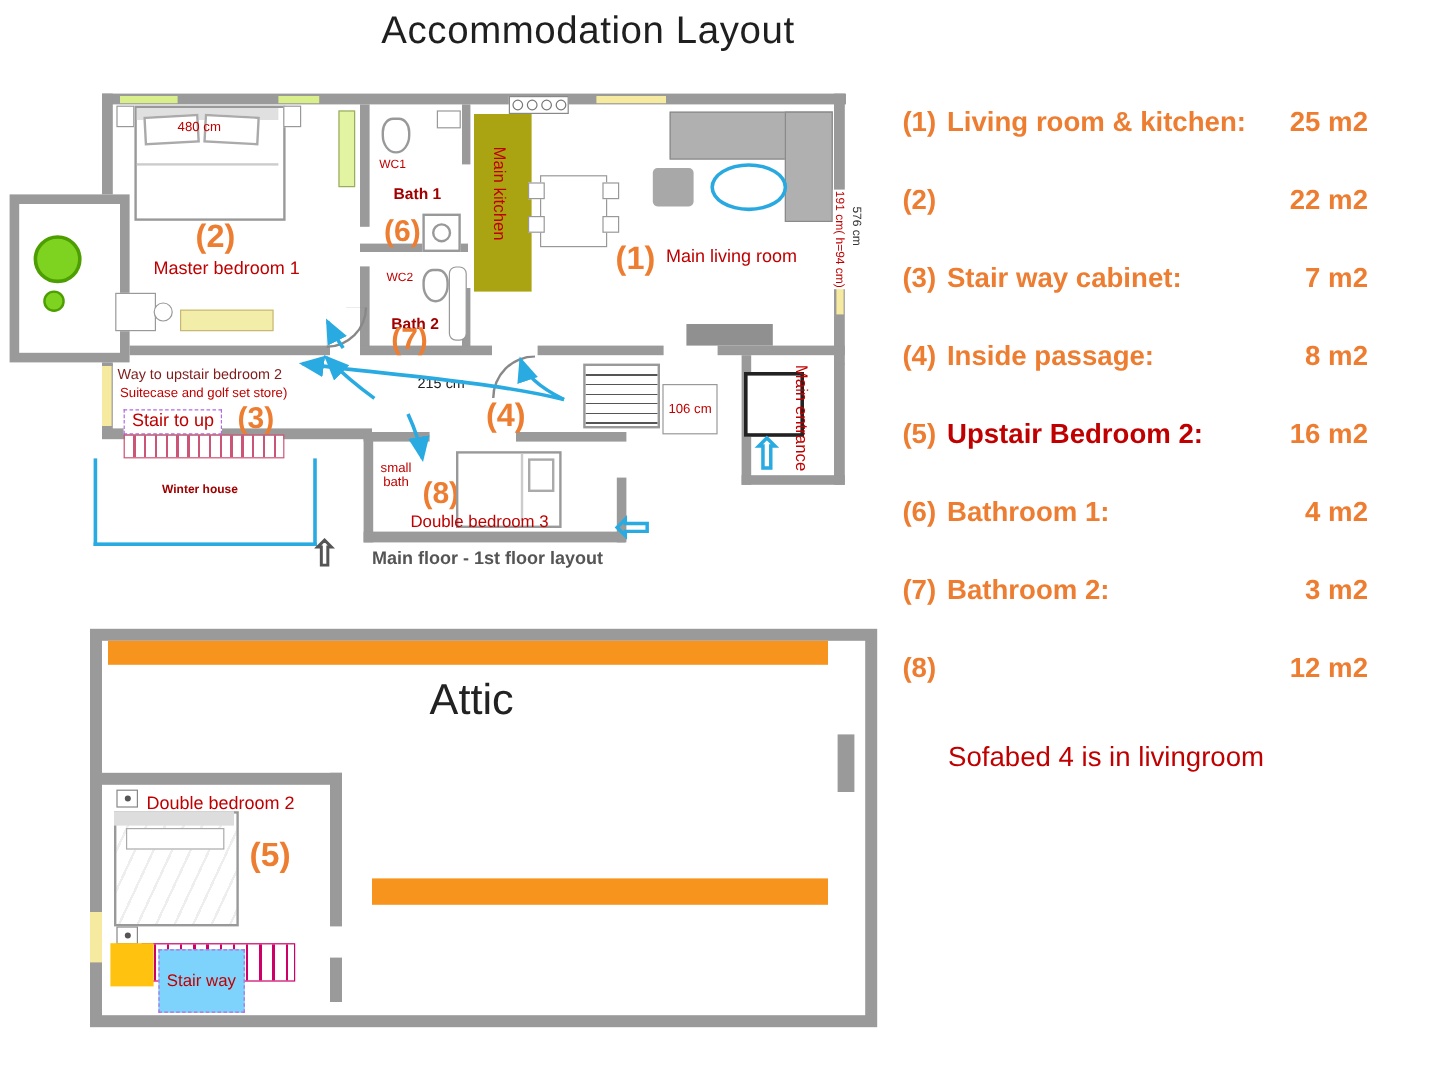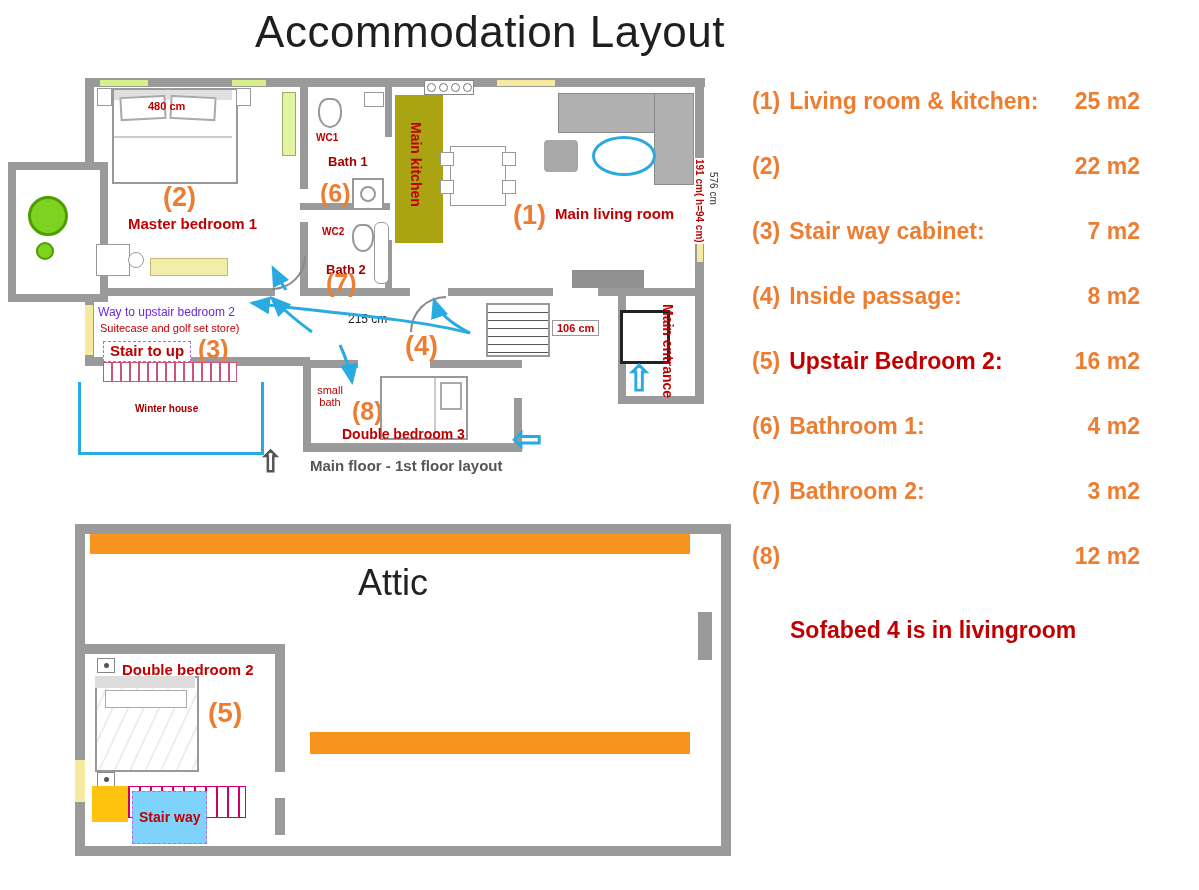--- a/index.html
+++ b/index.html
@@ -2,26 +2,26 @@
 <html><head>
 <meta charset="utf-8">
 <style>
   html,body{margin:0;padding:0}
   body{font-family:"Liberation Sans",sans-serif;background:#fff}
   .canvas{position:relative;width:1199px;height:890px;background:#fff;overflow:hidden}
   .abs{position:absolute}
   .wall{position:absolute;background:#9a9a9a}
   .t{position:absolute;white-space:nowrap;line-height:1.1}
   .orange{color:#ED7D31;font-weight:bold}
-  .red{color:#C00000;font-weight:bold}
+  .red{color:#C00000;font-weight:normal}
   .darkred{color:#a00000;font-weight:bold}
-  .blue{color:#6d28d9}
+  .blue{color:#7f1d1d}
   .vert{writing-mode:vertical-rl}
   .num{font-size:25px}
-  .title{font-size:44px;color:#1f1f1f;letter-spacing:0.5px}
+  .title{font-size:32px;color:#1f1f1f;letter-spacing:0.5px}
   .legend{position:absolute;left:752px;top:88px;width:388px}
   .lrow{display:flex;align-items:baseline;font-weight:bold;font-size:23px;color:#ED7D31;height:27px;margin-bottom:38px}
   .lrow .lnum{margin-right:9px}
   .lrow .lsize{margin-left:auto}
   .lrow.red-label .llabel{color:#C00000}
   .hatch-red{background:repeating-linear-gradient(90deg,#fff 0 7px,#cc5577 7px 9px);border:1px solid #cc5577}
   .hatch-mag{background:repeating-linear-gradient(90deg,#fff 0 9px,#cc0066 9px 11px);border:1px solid #cc0066}
   .treads{background:#fff repeating-linear-gradient(180deg,transparent 0 7px,#555 7px 8px);border:2px solid #999}
   .furn{position:absolute;background:#fff;border:2px solid #999}
   .arrowglyph{position:absolute;color:#29ABE2;font-weight:bold}
@@ -167,21 +167,21 @@
   <div class="t vert" style="left:708px;top:172px;font-size:10px;color:#333">576 cm</div>
 
   <div class="t blue" style="left:98px;top:306px;font-size:12px">Way to upstair bedroom 2</div>
   <div class="t red" style="left:100px;top:322px;font-size:11px;font-weight:normal">Suitecase and golf set store)</div>
   <div class="t red" style="left:103px;top:341px;font-size:15px;background:#fff;border:1px dashed #b36ae2;padding:1px 6px">Stair to up</div>
   <div class="t orange num" style="left:198px;top:336px">(3)</div>
   <div class="abs hatch-red" style="left:103px;top:362px;width:132px;height:18px"></div>
   <div class="t orange num" style="left:405px;top:332px;font-size:27px">(4)</div>
   <div class="t" style="left:348px;top:313px;font-size:12px;color:#222">215 cm</div>
   <div class="abs treads" style="left:486px;top:303px;width:60px;height:50px"></div>
-  <div class="t red" style="left:552px;top:320px;font-size:11px;background:#fff;border:1px solid #999;padding:1px 4px">106 cm</div>
+  <div class="t red" style="left:552px;top:320px;font-size:11px;background:#fff;border:1px solid #999;padding:14px 4px">106 cm</div>
 
   <div class="abs" style="left:78px;top:382px;width:180px;height:70px;border:3px solid #29ABE2;border-top:none"></div>
   <div class="t darkred" style="left:135px;top:403px;font-size:10px">Winter house</div>
 
   <div class="t red" style="left:312px;top:384px;font-size:11px;white-space:normal;width:36px;text-align:center;font-weight:normal">small bath</div>
   <div class="t orange num" style="left:352px;top:398px">(8)</div>
   <div class="furn" style="left:380px;top:376px;width:84px;height:60px"></div>
   <div class="abs" style="left:440px;top:382px;width:18px;height:24px;border:2px solid #aaa;background:#fff"></div>
   <div class="abs" style="left:434px;top:378px;width:2px;height:56px;background:#ccc"></div>
   <div class="t red" style="left:342px;top:427px;font-size:14px">Double bedroom 3</div>

